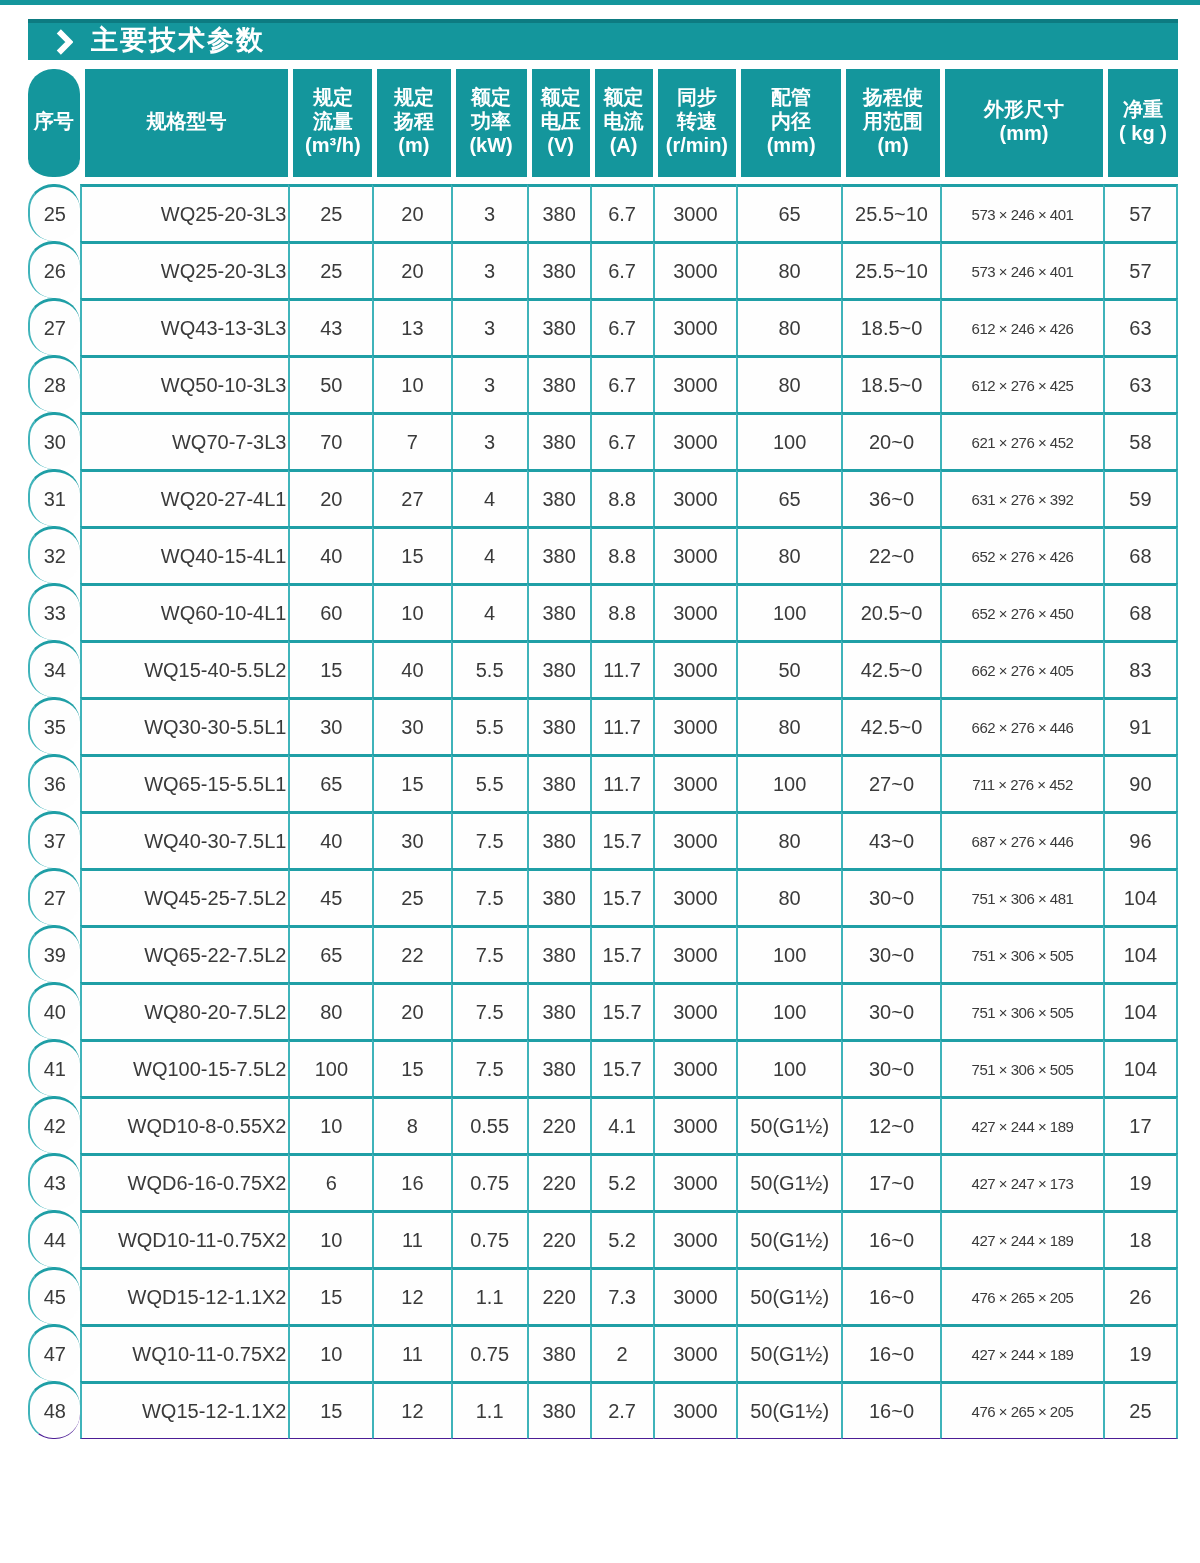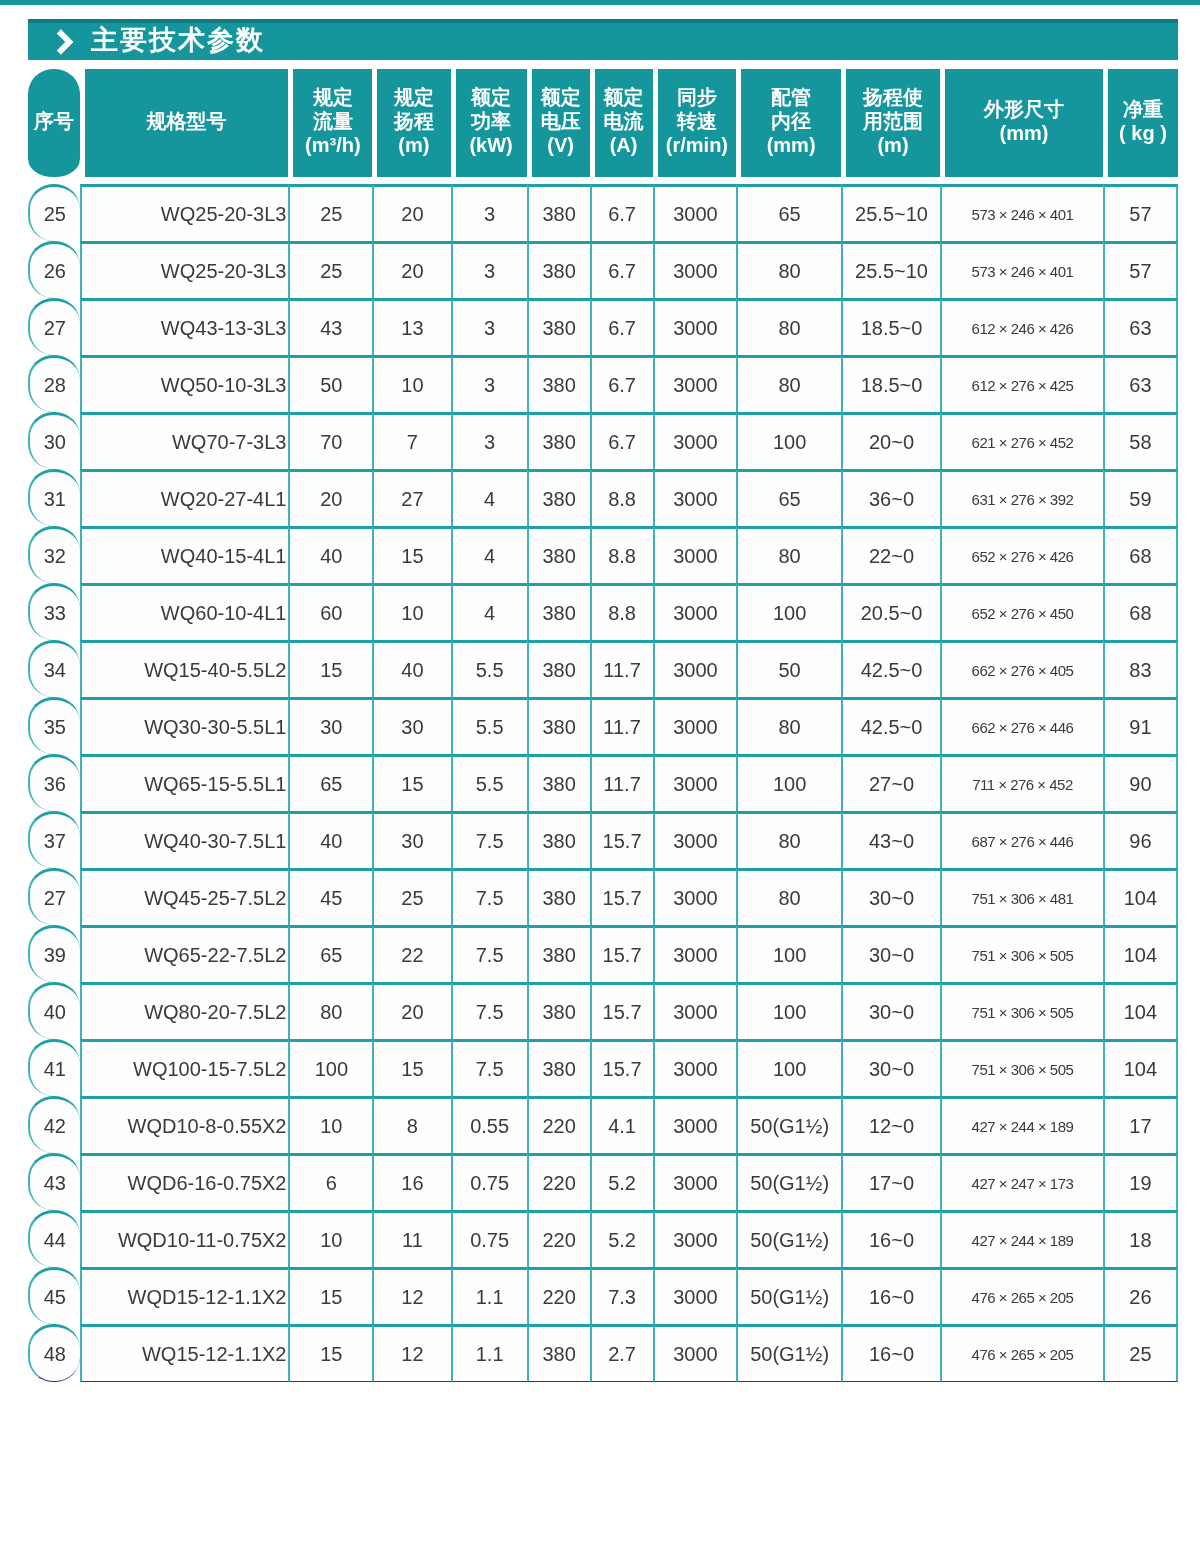--- a/index.html
+++ b/index.html
@@ -438,20 +438,34 @@
             <td>1.1</td>
             <td>220</td>
             <td>7.3</td>
             <td>3000</td>
             <td>50(G1½)</td>
             <td>16~0</td>
             <td>476 × 265 × 205</td>
             <td>26</td>
           </tr>
           <tr>
+            <td>47</td>
+            <td>WQ10-11-0.75X2</td>
+            <td>10</td>
+            <td>11</td>
+            <td>0.75</td>
+            <td>380</td>
+            <td>2</td>
+            <td>3000</td>
+            <td>50(G1½)</td>
+            <td>16~0</td>
+            <td>427 × 244 × 189</td>
+            <td>19</td>
+          </tr>
+          <tr>
             <td>48</td>
             <td>WQ15-12-1.1X2</td>
             <td>15</td>
             <td>12</td>
             <td>1.1</td>
             <td>380</td>
             <td>2.7</td>
             <td>3000</td>
             <td>50(G1½)</td>
             <td>16~0</td>

